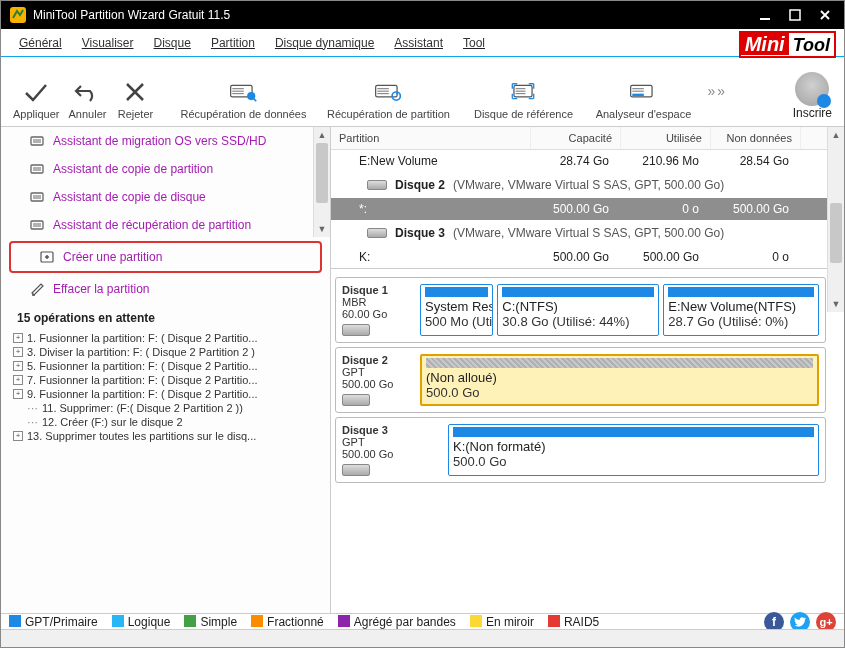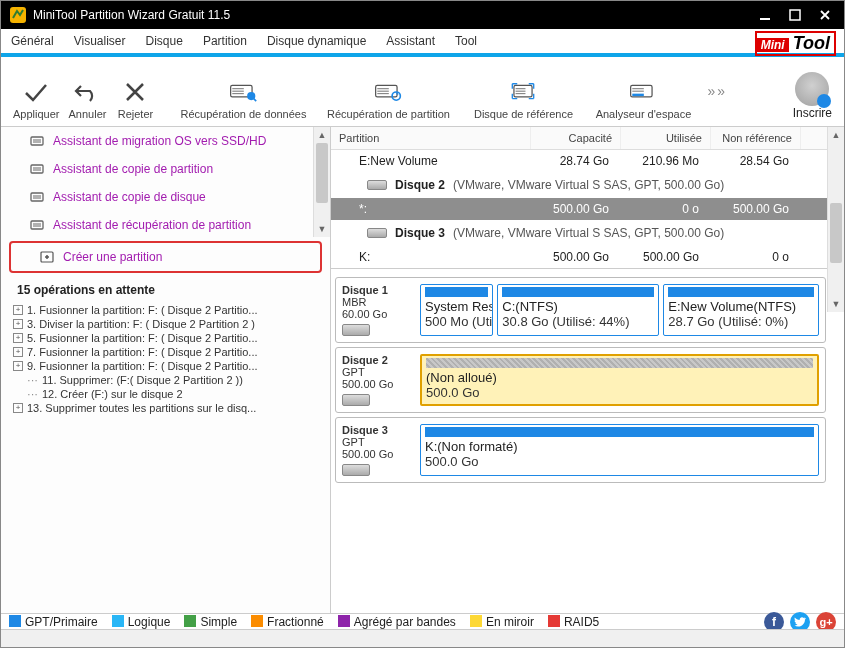--- a/index.html
+++ b/index.html
@@ -6,25 +6,25 @@
   html, body { margin: 0; padding: 0; font-family: "Segoe UI", Tahoma, sans-serif; font-size: 12px; color: #222; }
   .window { width: 845px; height: 648px; border: 1px solid #888; background: #fff; display: flex; flex-direction: column; position: relative; }
 
   
   .titlebar { height: 28px; background: #000; color: #fff; display: flex; align-items: center; padding: 0 4px; }
   .titlebar .app-icon { width: 18px; height: 18px; margin: 0 6px 0 4px; display: inline-flex; }
   .titlebar .title { flex: 1; font-size: 12px; }
   .titlebar .winbtn { width: 30px; height: 20px; color: #fff; display: flex; align-items: center; justify-content: center; font-size: 14px; cursor: pointer; }
 
   
-  .menubar { height: 28px; background: #fff; display: flex; align-items: center; padding: 0 0; border-bottom: 4px solid #0ea5e9; position: relative; }
+  .menubar { height: 28px; background: #fff; display: flex; align-items: center; padding: 0 8px; border-bottom: 1px solid #0ea5e9; position: relative; text-decoration: underline; }
   .menubar .menu-item { padding: 4px 10px; color: #333; cursor: pointer; }
   .brand { position: absolute; right: 8px; top: 2px; }
   .brand .box { display: inline-block; border: 2px solid #d00; padding: 0 0; }
-  .brand .mini { background: #d00; color: #fff; font-weight: bold; font-style: italic; padding: 0 4px; font-size: 12px; }
+  .brand .mini { background: #d00; color: #fff; font-weight: bold; font-style: italic; padding: 0 4px; font-size: 20px; }
   .brand .tool { color: #000; font-weight: bold; font-style: italic; padding: 0 4px; font-size: 18px; }
 
   
   .toolbar { height: 70px; background: #fff; border-bottom: 1px solid #ccc; display: flex; align-items: flex-end; padding: 4px 8px 6px 8px; gap: 0; }
   .tbtn { display: flex; flex-direction: column; align-items: center; justify-content: flex-end; height: 60px; padding: 0 4px; cursor: pointer; color: #444; min-width: 48px; }
   .tbtn .tlabel { font-size: 11px; margin-top: 2px; text-align: center; }
   .tbtn .ticon { width: 28px; height: 28px; display: flex; align-items: center; justify-content: center; }
   .tsep { width: 14px; }
   .tdots { align-self: center; color: #888; font-size: 14px; letter-spacing: 2px; padding: 0 4px; cursor: pointer; }
   .subscribe { display: flex; flex-direction: column; align-items: center; margin-left: auto; padding: 0 4px; cursor: pointer; }
@@ -279,20 +279,29 @@
           <div class="sidebar-item highlighted">
             <span class="sicon">
               <svg width="14" height="14" viewBox="0 0 14 14">
                 <rect x="1" y="2" width="12" height="10" rx="1" fill="none" stroke="#555" stroke-width="1.2"></rect>
                 <line x1="7" y1="5" x2="7" y2="9" stroke="#555" stroke-width="1.5"></line>
                 <line x1="5" y1="7" x2="9" y2="7" stroke="#555" stroke-width="1.5"></line>
               </svg>
             </span>
             <span>Créer une partition</span>
           </div>
+          <div class="sidebar-item">
+            <span class="sicon">
+              <svg width="14" height="14" viewBox="0 0 14 14">
+                <path d="M2 11 L11 2 L13 4 L4 13 Z" fill="none" stroke="#555" stroke-width="1.2"></path>
+                <line x1="2" y1="13" x2="5" y2="13" stroke="#555" stroke-width="1.5"></line>
+              </svg>
+            </span>
+            <span>Effacer la partition</span>
+          </div>
         </div>
 
       <div class="pending-header">15 opérations en attente</div>
       <div class="pending-list" id="pending-host">
           <div class="op">
             <span class="expand-icon">+</span>
             <span style="overflow:hidden;text-overflow:ellipsis">1. Fusionner la partition: F: ( Disque 2 Partitio...</span>
           </div>
           <div class="op">
             <span class="expand-icon">+</span>
@@ -327,21 +336,21 @@
         </div>
     </div>
 
     <div class="right">
 
       <div class="table" style="padding-right:17px">
         <div class="thead">
           <div class="th th-partition">Partition</div>
           <div class="th th-cap">Capacité</div>
           <div class="th th-used">Utilisée</div>
-          <div class="th th-free">Non référence</div>
+          <div class="th th-free">Non données</div>
         </div>
         <div class="tbody" id="table-host">
             <div class="trow">
               <div class="tc-partition">E:New Volume</div>
               <div class="tc-num">28.74 Go</div>
               <div class="tc-num">210.96 Mo</div>
               <div class="tc-num">28.54 Go</div>
             </div>
             <div class="disk-header">
               <span style="width:20px"></span>
@@ -420,21 +429,21 @@
             </div>
           </div>
           <div class="disk-card">
             <div class="disk-info">
               <span class="di-name">Disque 3</span>
               <span>GPT</span>
               <span>500.00 Go</span>
               <span class="hd-icon-big"></span>
             </div>
             <div class="disk-parts">
-              <div class="part-box" style="flex: 1 1 0px;">
+              <div class="part-box" style="flex: 1 1 0px; margin-left: 28px;">
                 <div class="bar"></div>
                 <div class="pname">K:(Non formaté)</div>
                 <div class="pdetail">500.0 Go</div>
               </div>
             </div>
           </div>
         </div>
 
     </div>
   </div>

